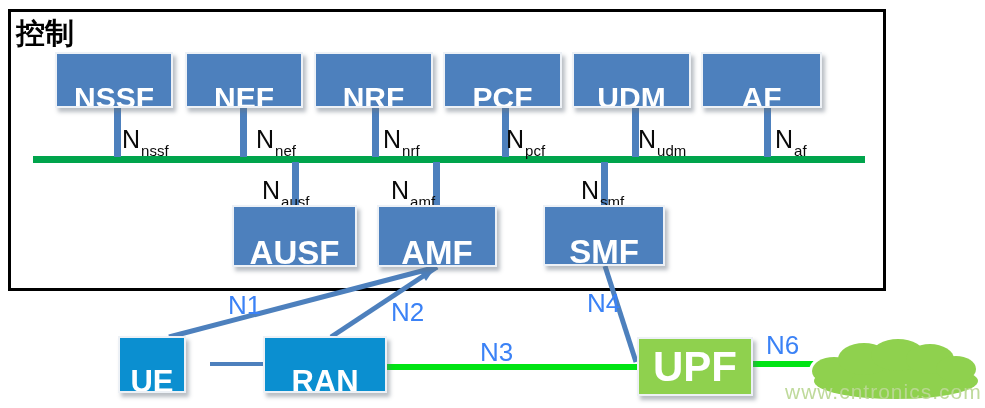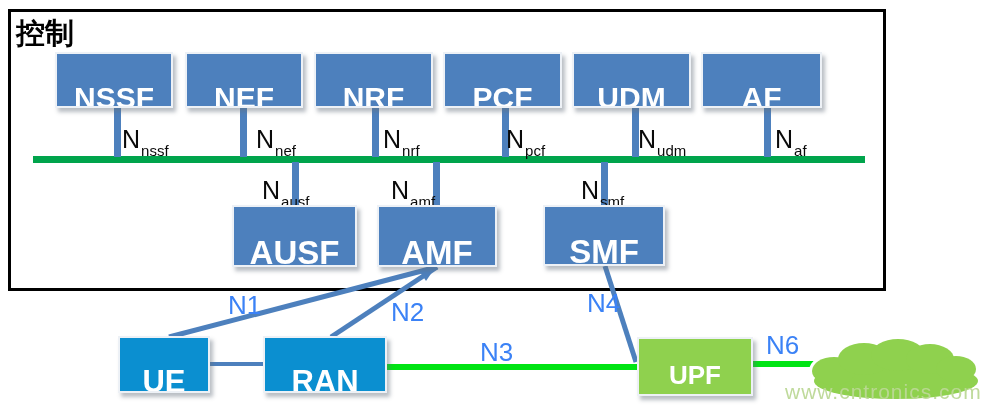--- a/index.html
+++ b/index.html
@@ -24,21 +24,21 @@
   .nodebox .lbl{
     position:absolute;left:0;right:0;text-align:center;color:#ffffff;font-weight:bold;
     font-family:"Liberation Sans",sans-serif;white-space:nowrap;
   }
   .steel{background:#4d80bd;}
   .azure{background:#0b8fd0;}
   .lightgreen{background:#8fd14e;}
   .topbox .lbl{font-size:30px;bottom:-9px;}
   .midbox .lbl{font-size:33px;bottom:-7px;}
   .uebox .lbl,.ranbox .lbl{font-size:31px;bottom:-9px;}
-  .upfbox .lbl{font-size:26px;bottom:3px;}
+  .upfbox .lbl{font-size:42px;bottom:3px;}
   .stub{position:absolute;width:7px;background:#4d80bd;}
   .bus{position:absolute;left:33px;top:156px;width:832px;height:7px;background:#00a44c;}
   .gline{position:absolute;height:6px;background:#00e414;}
   .iface{position:absolute;color:#0a0a0a;font-size:25px;white-space:nowrap;}
   .iface sub{font-size:15px;position:relative;top:2px;left:1px;}
   .linklbl{position:absolute;color:#3b82f6;font-size:26px;white-space:nowrap;}
   .overlay{position:absolute;left:0;top:0;pointer-events:none;}
   .watermark{
     position:absolute;left:785px;top:380px;font-size:21px;color:#bcd896;
     letter-spacing:1px;opacity:.95;white-space:nowrap;
@@ -127,21 +127,21 @@
   <div class="nodebox midbox steel" style="left:377px;top:205px;width:120px;height:62px;">
     <span class="lbl">AMF</span>
   </div>
   <div class="nodebox midbox steel" style="left:543px;top:205px;width:122px;height:61px;">
     <span class="lbl">SMF</span>
   </div>
 
   <div class="gline" style="left:387px;top:364px;width:250px;"></div>
   <div class="gline" style="left:753px;top:361px;width:62px;"></div>
 
-  <div class="nodebox uebox azure" style="left:118px;top:336px;width:92px;height:57px;">
+  <div class="nodebox uebox azure" style="left:118px;top:336px;width:68px;height:57px;">
     <span class="lbl">UE</span>
   </div>
   <div class="nodebox ranbox azure" style="left:263px;top:336px;width:124px;height:57px;">
     <span class="lbl">RAN</span>
   </div>
   <div class="nodebox upfbox lightgreen" style="left:637px;top:337px;width:116px;height:59px;">
     <span class="lbl">UPF</span>
   </div>
 
   <div class="linklbl" style="left:228px;top:290px;">N1</div>

